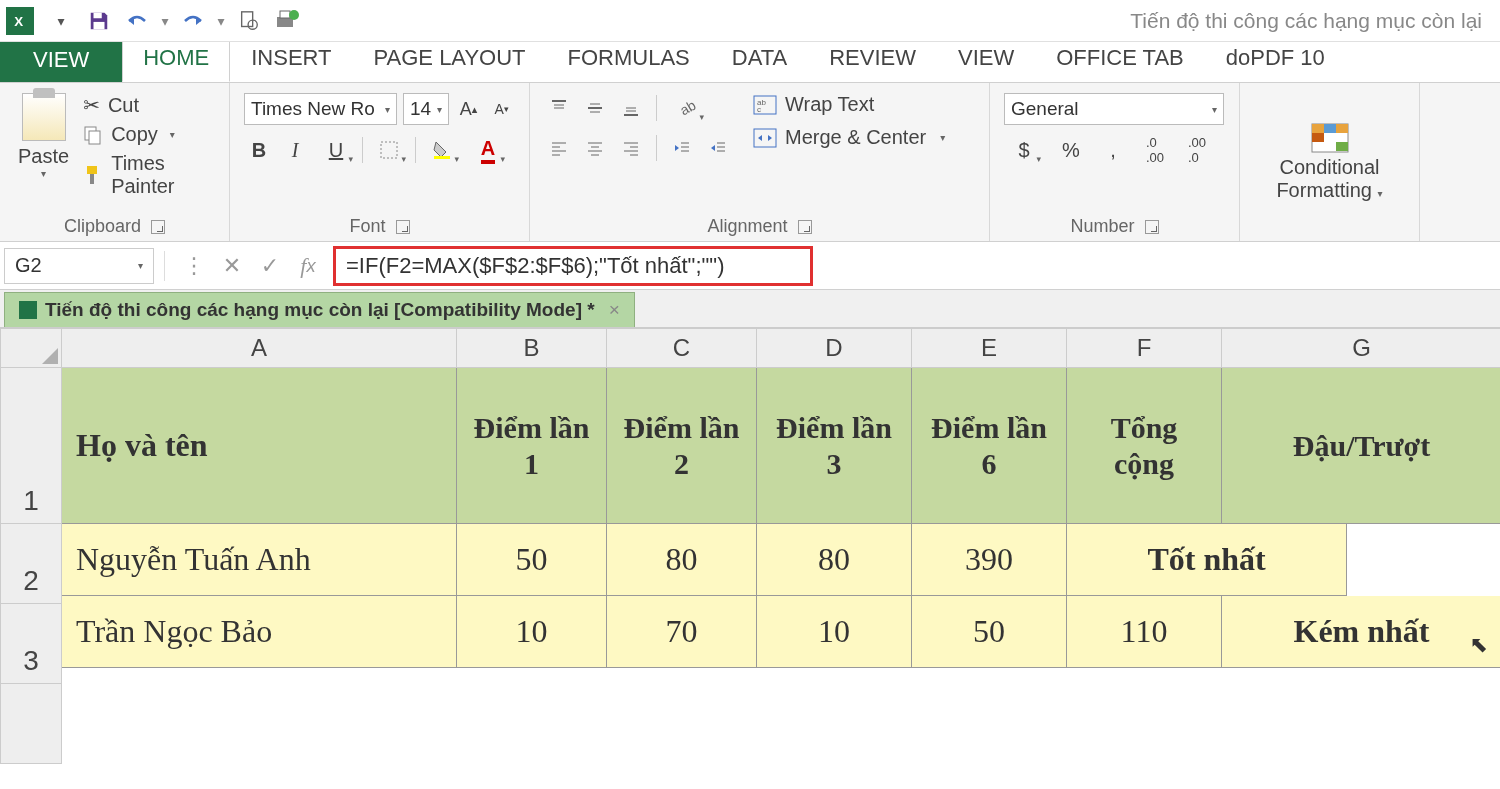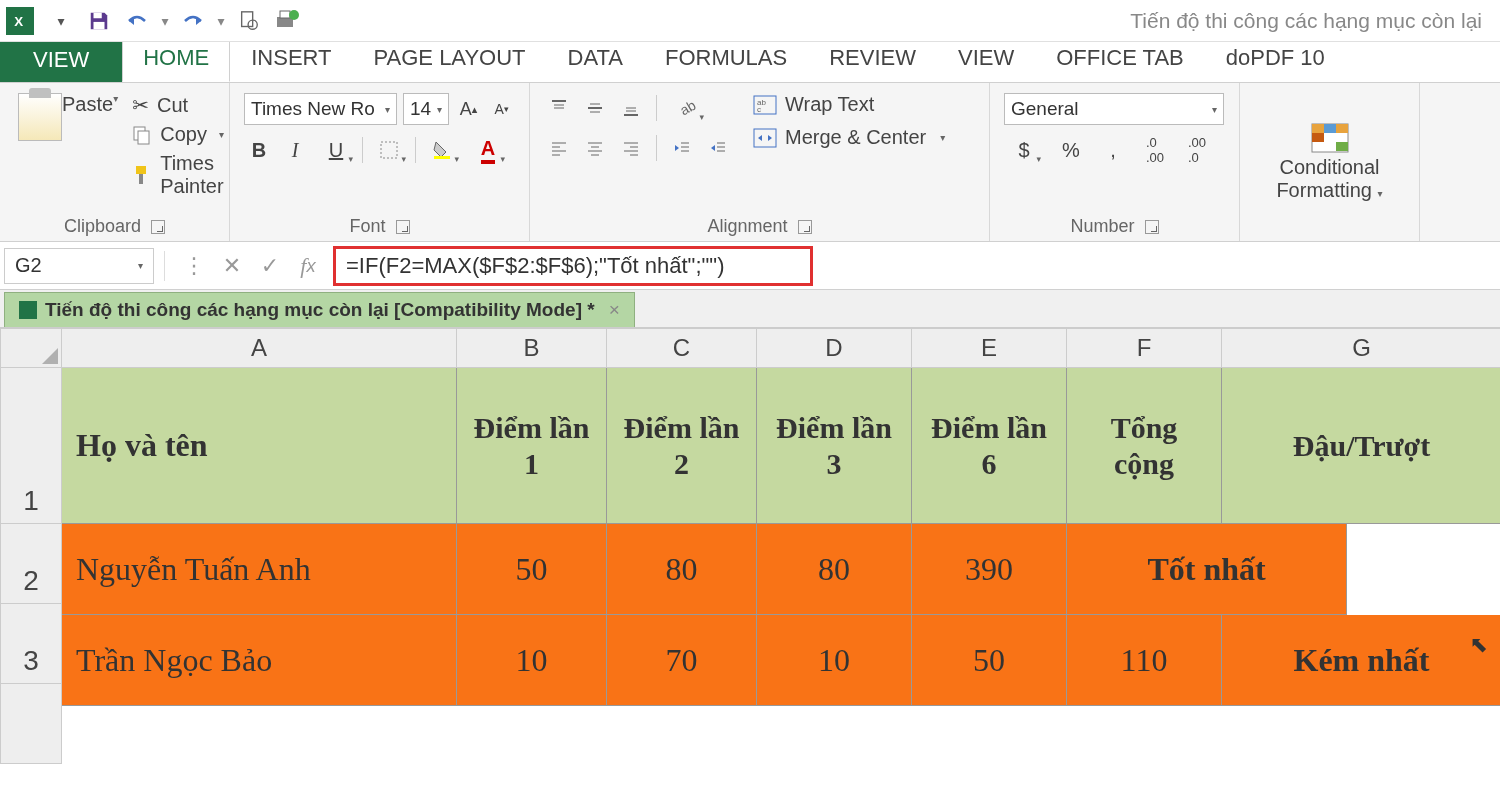--- a/index.html
+++ b/index.html
@@ -13,21 +13,21 @@
 .tab{padding:8px 20px 10px;font-size:22px;color:#444;border:1px solid transparent;cursor:pointer}
 .tab.file{background:#217346;color:#fff;padding:8px 32px}
 .tab.active{color:#217346;background:#fff;border:1px solid #d0d0d0;border-bottom:1px solid #fff}
 .ribbon{background:#f5f5f5;border-top:1px solid #d0d0d0;border-bottom:1px solid #d0d0d0;height:160px;display:flex}
 .group{border-right:1px solid #d8d8d8;padding:6px 10px 2px;display:flex;flex-direction:column;justify-content:space-between}
 .group-label{text-align:center;color:#666;font-size:18px;padding:4px 0 2px;display:flex;justify-content:center;align-items:center;gap:10px}
 .dlg-launch{width:14px;height:14px;border:1px solid #999;display:inline-block;position:relative}
 .dlg-launch:after{content:"";position:absolute;right:1px;bottom:1px;width:5px;height:5px;border-right:1px solid #666;border-bottom:1px solid #666}
 .clipboard{width:230px}
 .clip-body{display:flex;gap:6px;flex:1}
-.paste-big{display:flex;flex-direction:row;align-items:flex-start;padding:4px 8px;color:#444;font-size:20px}
+.paste-big{display:flex;flex-direction:column;align-items:center;padding:4px 8px;color:#444;font-size:20px}
 .paste-big .ico{width:44px;height:48px;border:1px solid #bbb;background:linear-gradient(#fff,#f5e8b8);position:relative;margin-bottom:4px}
 .paste-big .ico:before{content:"";position:absolute;top:-6px;left:10px;width:22px;height:10px;background:#c0c0c0;border-radius:3px 3px 0 0}
 .clip-side{display:flex;flex-direction:column;gap:6px;padding-top:4px}
 .clip-side .row{display:flex;align-items:center;gap:8px;color:#444;font-size:20px}
 .font-grp{width:300px}
 .font-body{flex:1;display:flex;flex-direction:column;gap:10px;padding:4px}
 .font-row{display:flex;gap:6px;align-items:center}
 .combo{background:#fff;border:1px solid #bbb;height:32px;display:flex;align-items:center;padding:0 6px;font-size:19px;color:#333}
 .combo.fname{width:170px}
 .combo.fsize{width:50px}
@@ -65,21 +65,21 @@
 .rh1{height:156px}
 .rhN{height:80px}
 .cols{flex:1}
 .col-hdrs{display:flex;height:40px}
 .ch{background:#eee;border:1px solid #ccc;border-left:none;display:flex;align-items:center;justify-content:center;font-size:24px;color:#444}
 .cA{width:395px}.cB{width:150px}.cC{width:150px}.cD{width:155px}.cE{width:155px}.cF{width:155px}.cG{width:280px}
 .data-row{display:flex}
 .cell{border:1px solid #999;border-left:none;border-top:none;display:flex;align-items:center;font-family:"Times New Roman",serif;font-size:32px;padding:0 14px}
 .hdr-row .cell{background:#c5d9a0;height:156px;font-weight:bold;font-size:30px;justify-content:center;text-align:center;line-height:1.2}
 .hdr-row .cell.cA-cell{justify-content:flex-start;font-size:32px}
-.body-row .cell{height:91px;background:#f97316}
+.body-row .cell{height:72px;background:#fef9c3}
 .body-row .cell.num{justify-content:center}
 .body-row .cell.res{justify-content:center;font-weight:bold}
 .cA-cell{width:395px}.cB-cell{width:150px}.cC-cell{width:150px}.cD-cell{width:155px}.cE-cell{width:155px}.cF-cell{width:155px}.cG-cell{width:280px}
 .cursor-arrow{position:absolute;right:12px;top:632px;font-size:22px;color:#333;pointer-events:none}
 svg{display:block}
 </style>
 </head>
 <body>
 
 <div class="qat">
@@ -125,22 +125,22 @@
       </svg>
     </div>
   <div class="title">Tiến độ thi công các hạng mục còn lại</div>
 </div>
 
 <div class="tabs">
   <div class="tab file">VIEW</div>
   <div class="tab active">HOME</div>
   <div class="tab">INSERT</div>
   <div class="tab">PAGE LAYOUT</div>
+  <div class="tab">FORMULAS</div>
   <div class="tab">DATA</div>
-  <div class="tab">FORMULAS</div>
   <div class="tab">REVIEW</div>
   <div class="tab">VIEW</div>
   <div class="tab">OFFICE TAB</div>
   <div class="tab">doPDF 10</div>
 </div>
 
 <div class="ribbon">
 
   <div class="group clipboard">
     <div class="clip-body">

